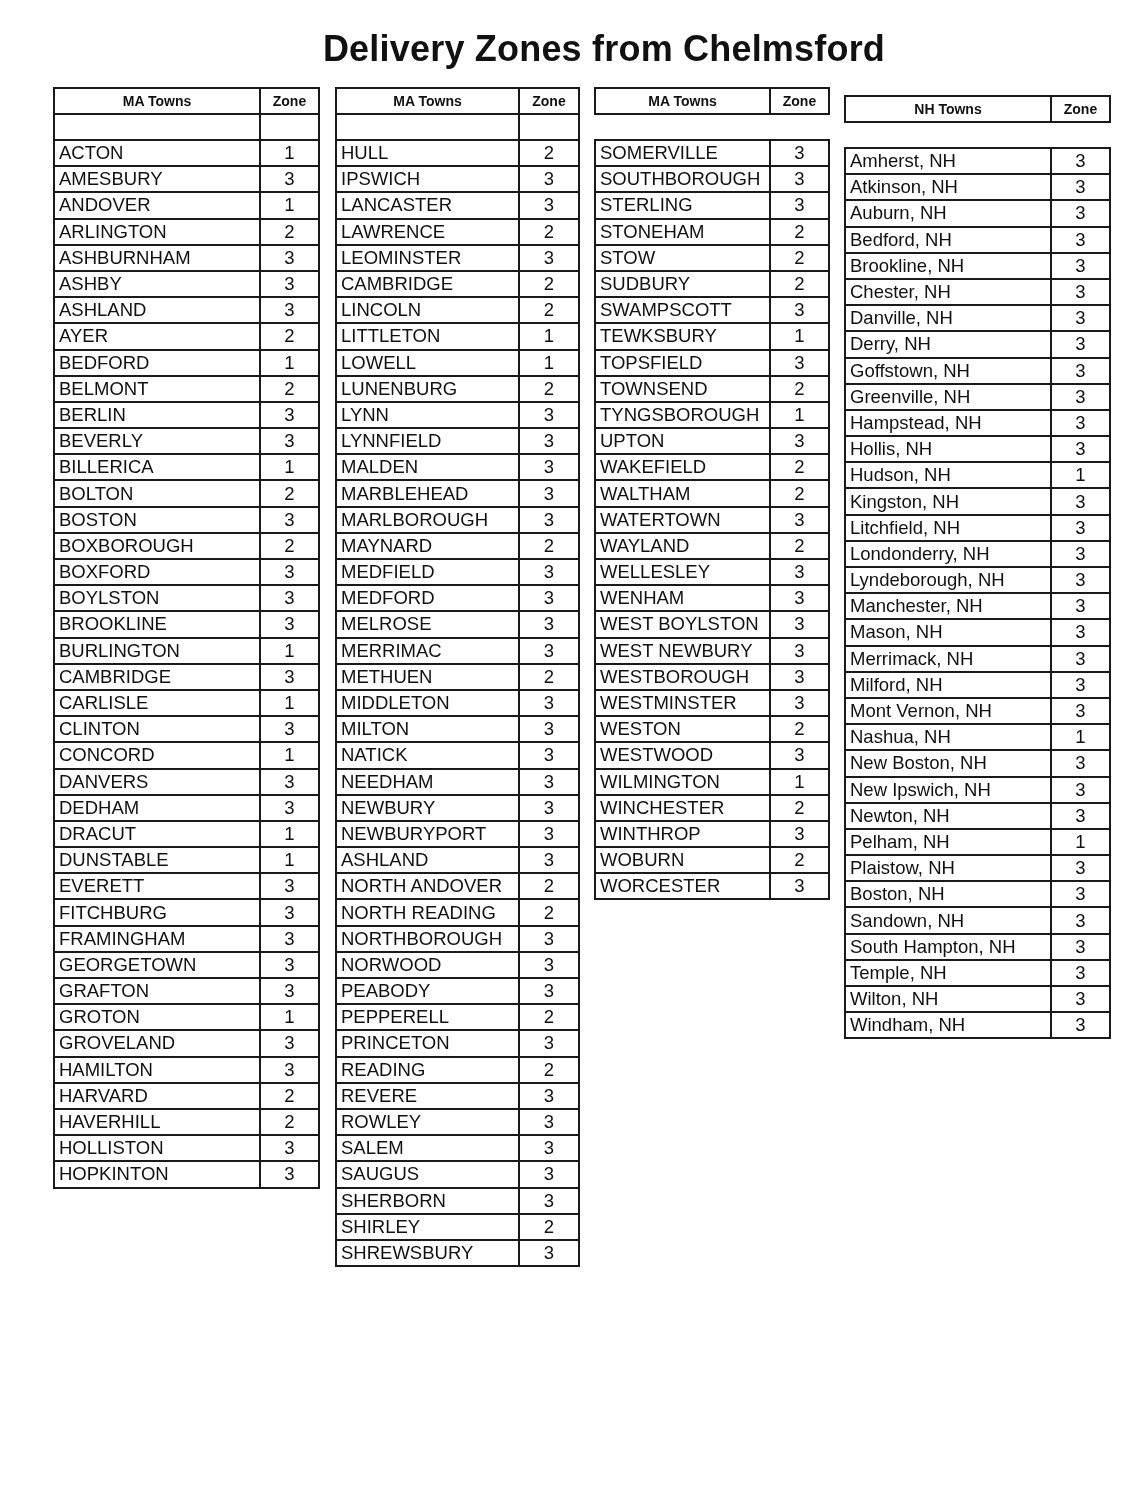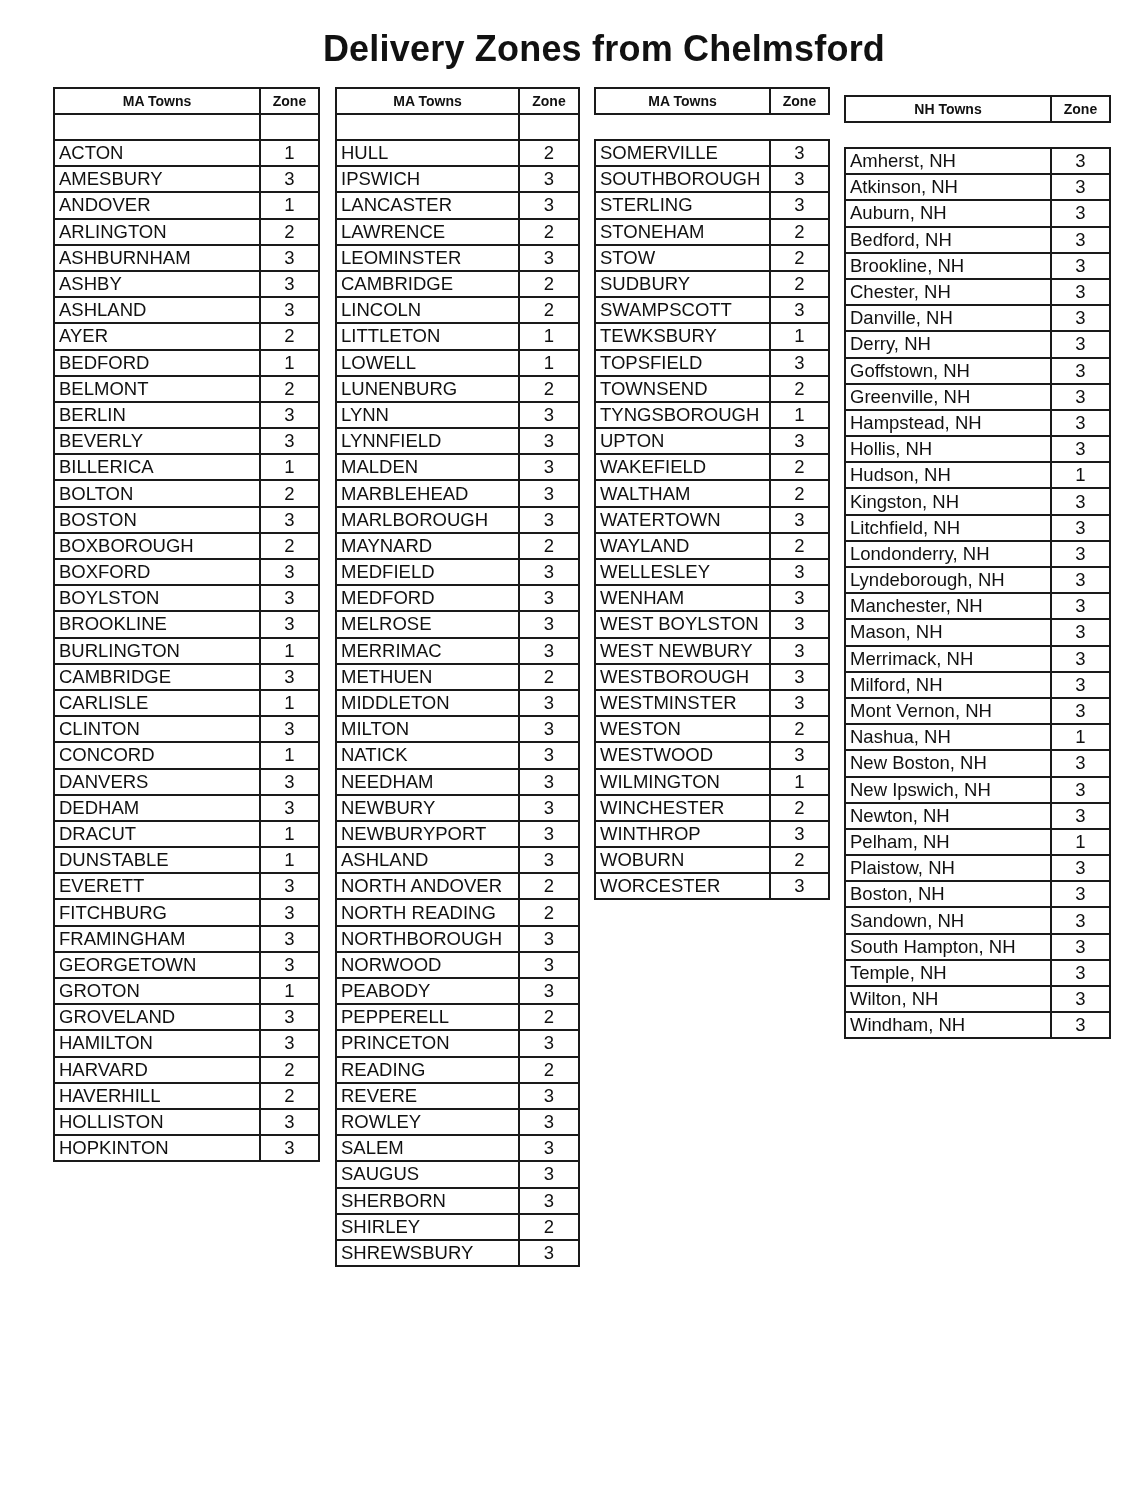--- a/index.html
+++ b/index.html
@@ -163,20 +163,24 @@
       </tr>
       <tr>
         <td class="name">FRAMINGHAM</td>
         <td class="zone">3</td>
       </tr>
       <tr>
         <td class="name">GEORGETOWN</td>
         <td class="zone">3</td>
       </tr>
       <tr>
+        <td class="name">GRAFTON</td>
+        <td class="zone">3</td>
+      </tr>
+      <tr>
         <td class="name">GROTON</td>
         <td class="zone">1</td>
       </tr>
       <tr>
         <td class="name">GROVELAND</td>
         <td class="zone">3</td>
       </tr>
       <tr>
         <td class="name">HAMILTON</td>
         <td class="zone">3</td>

